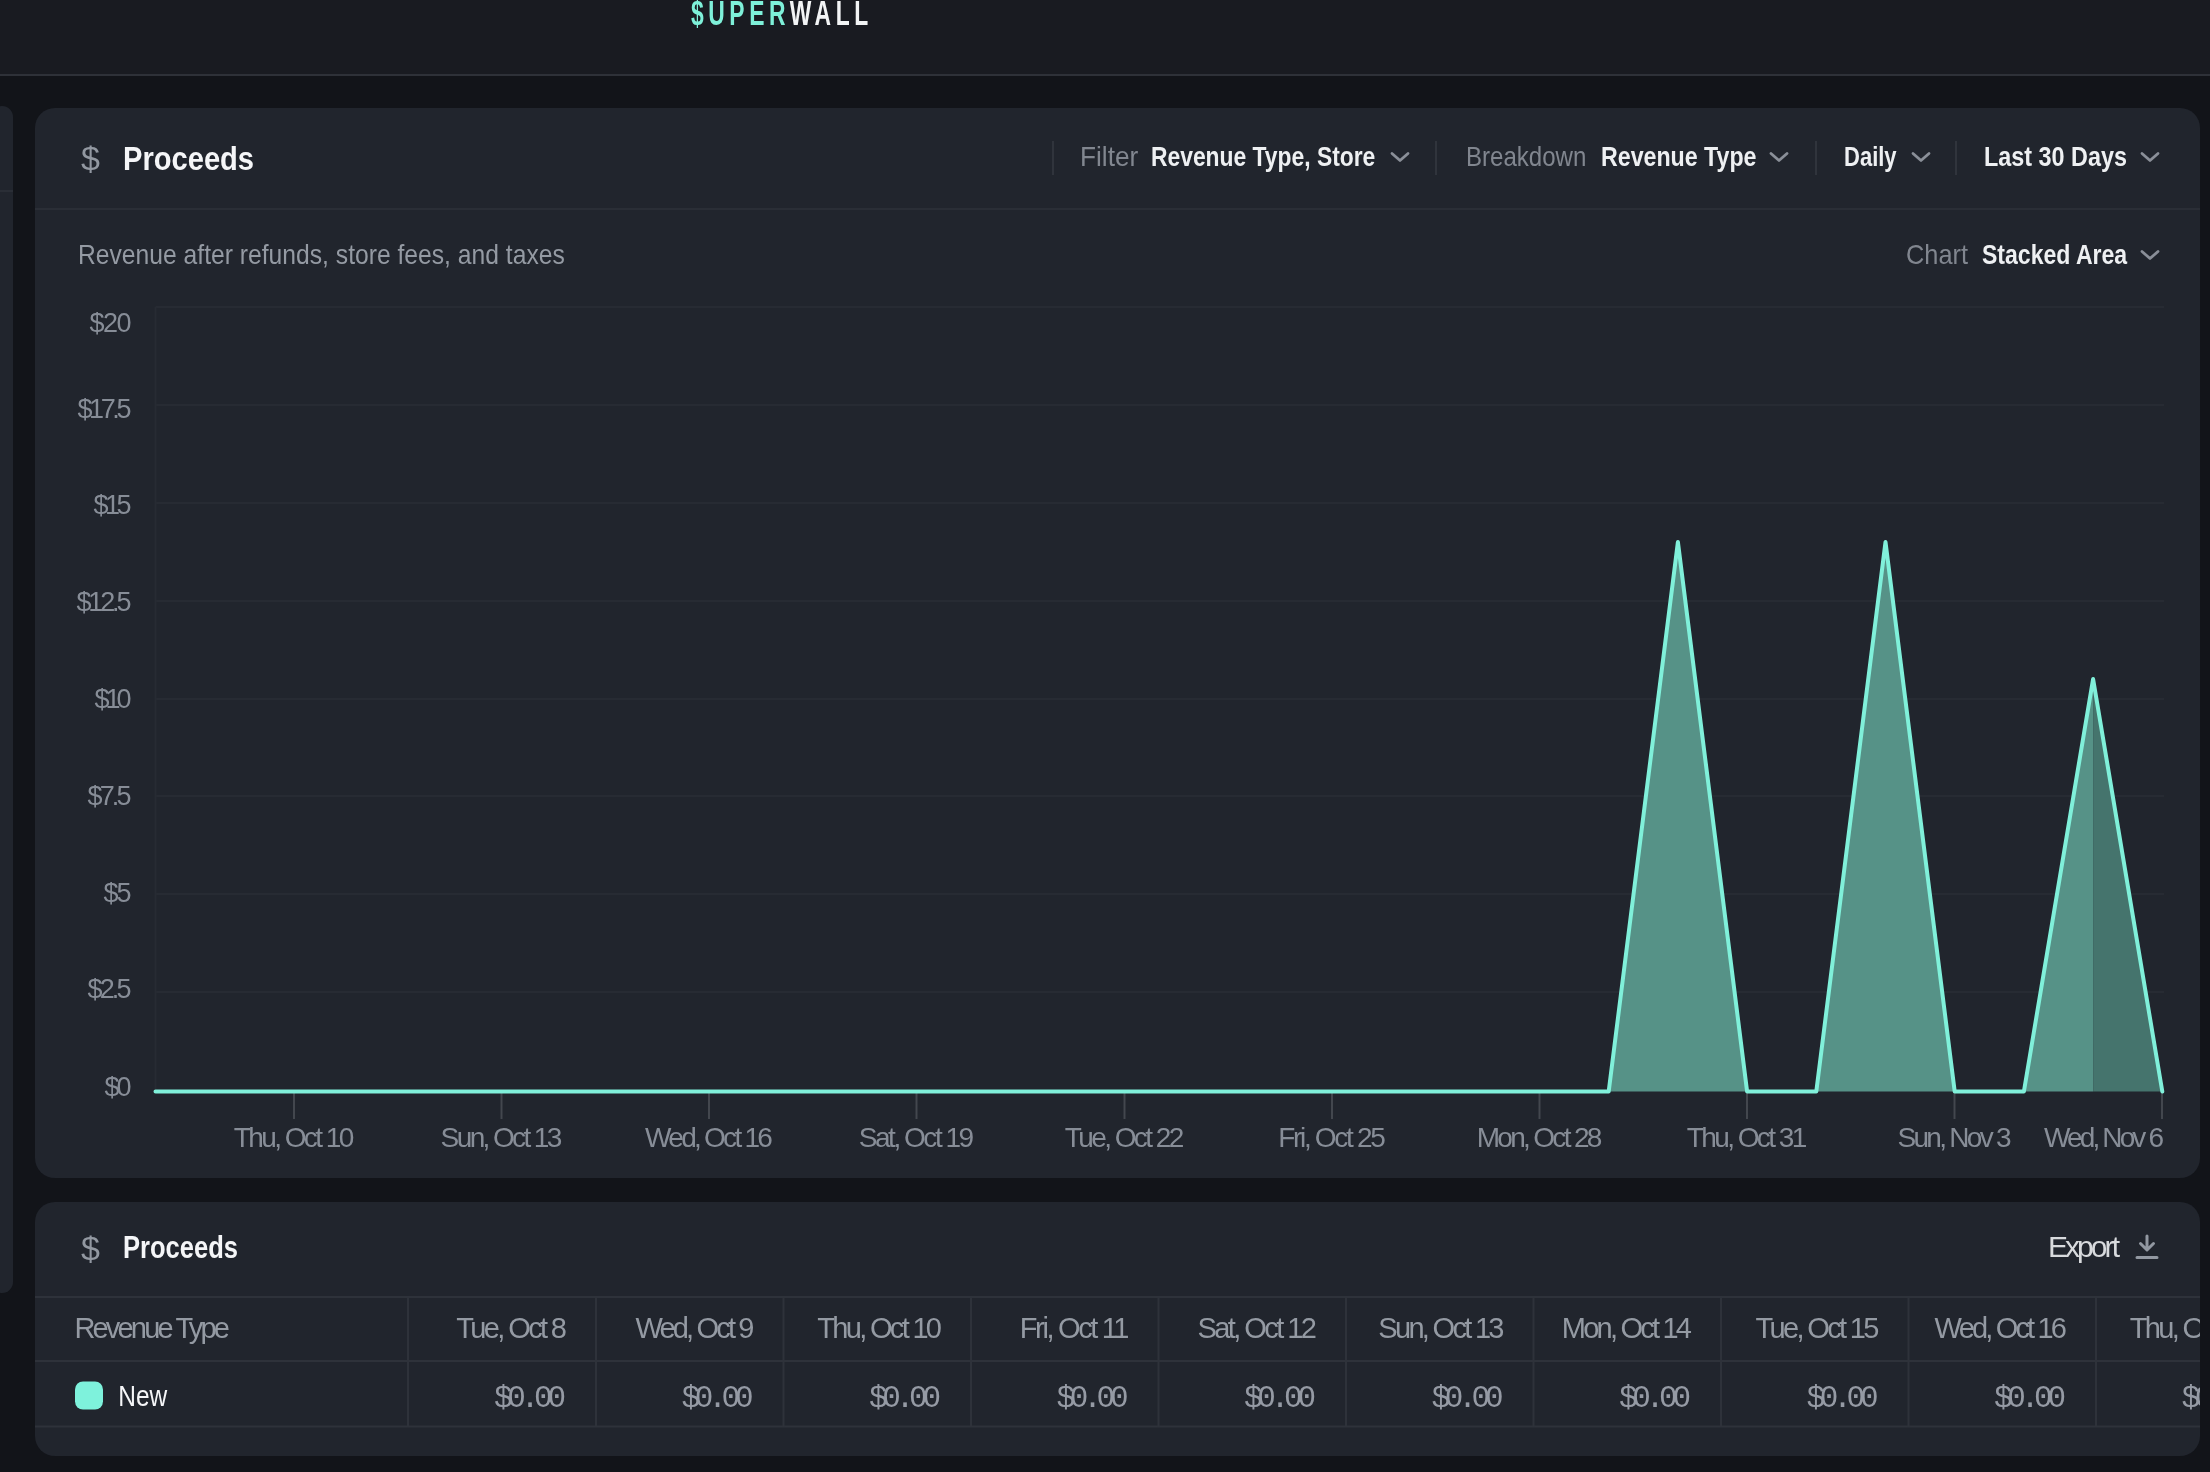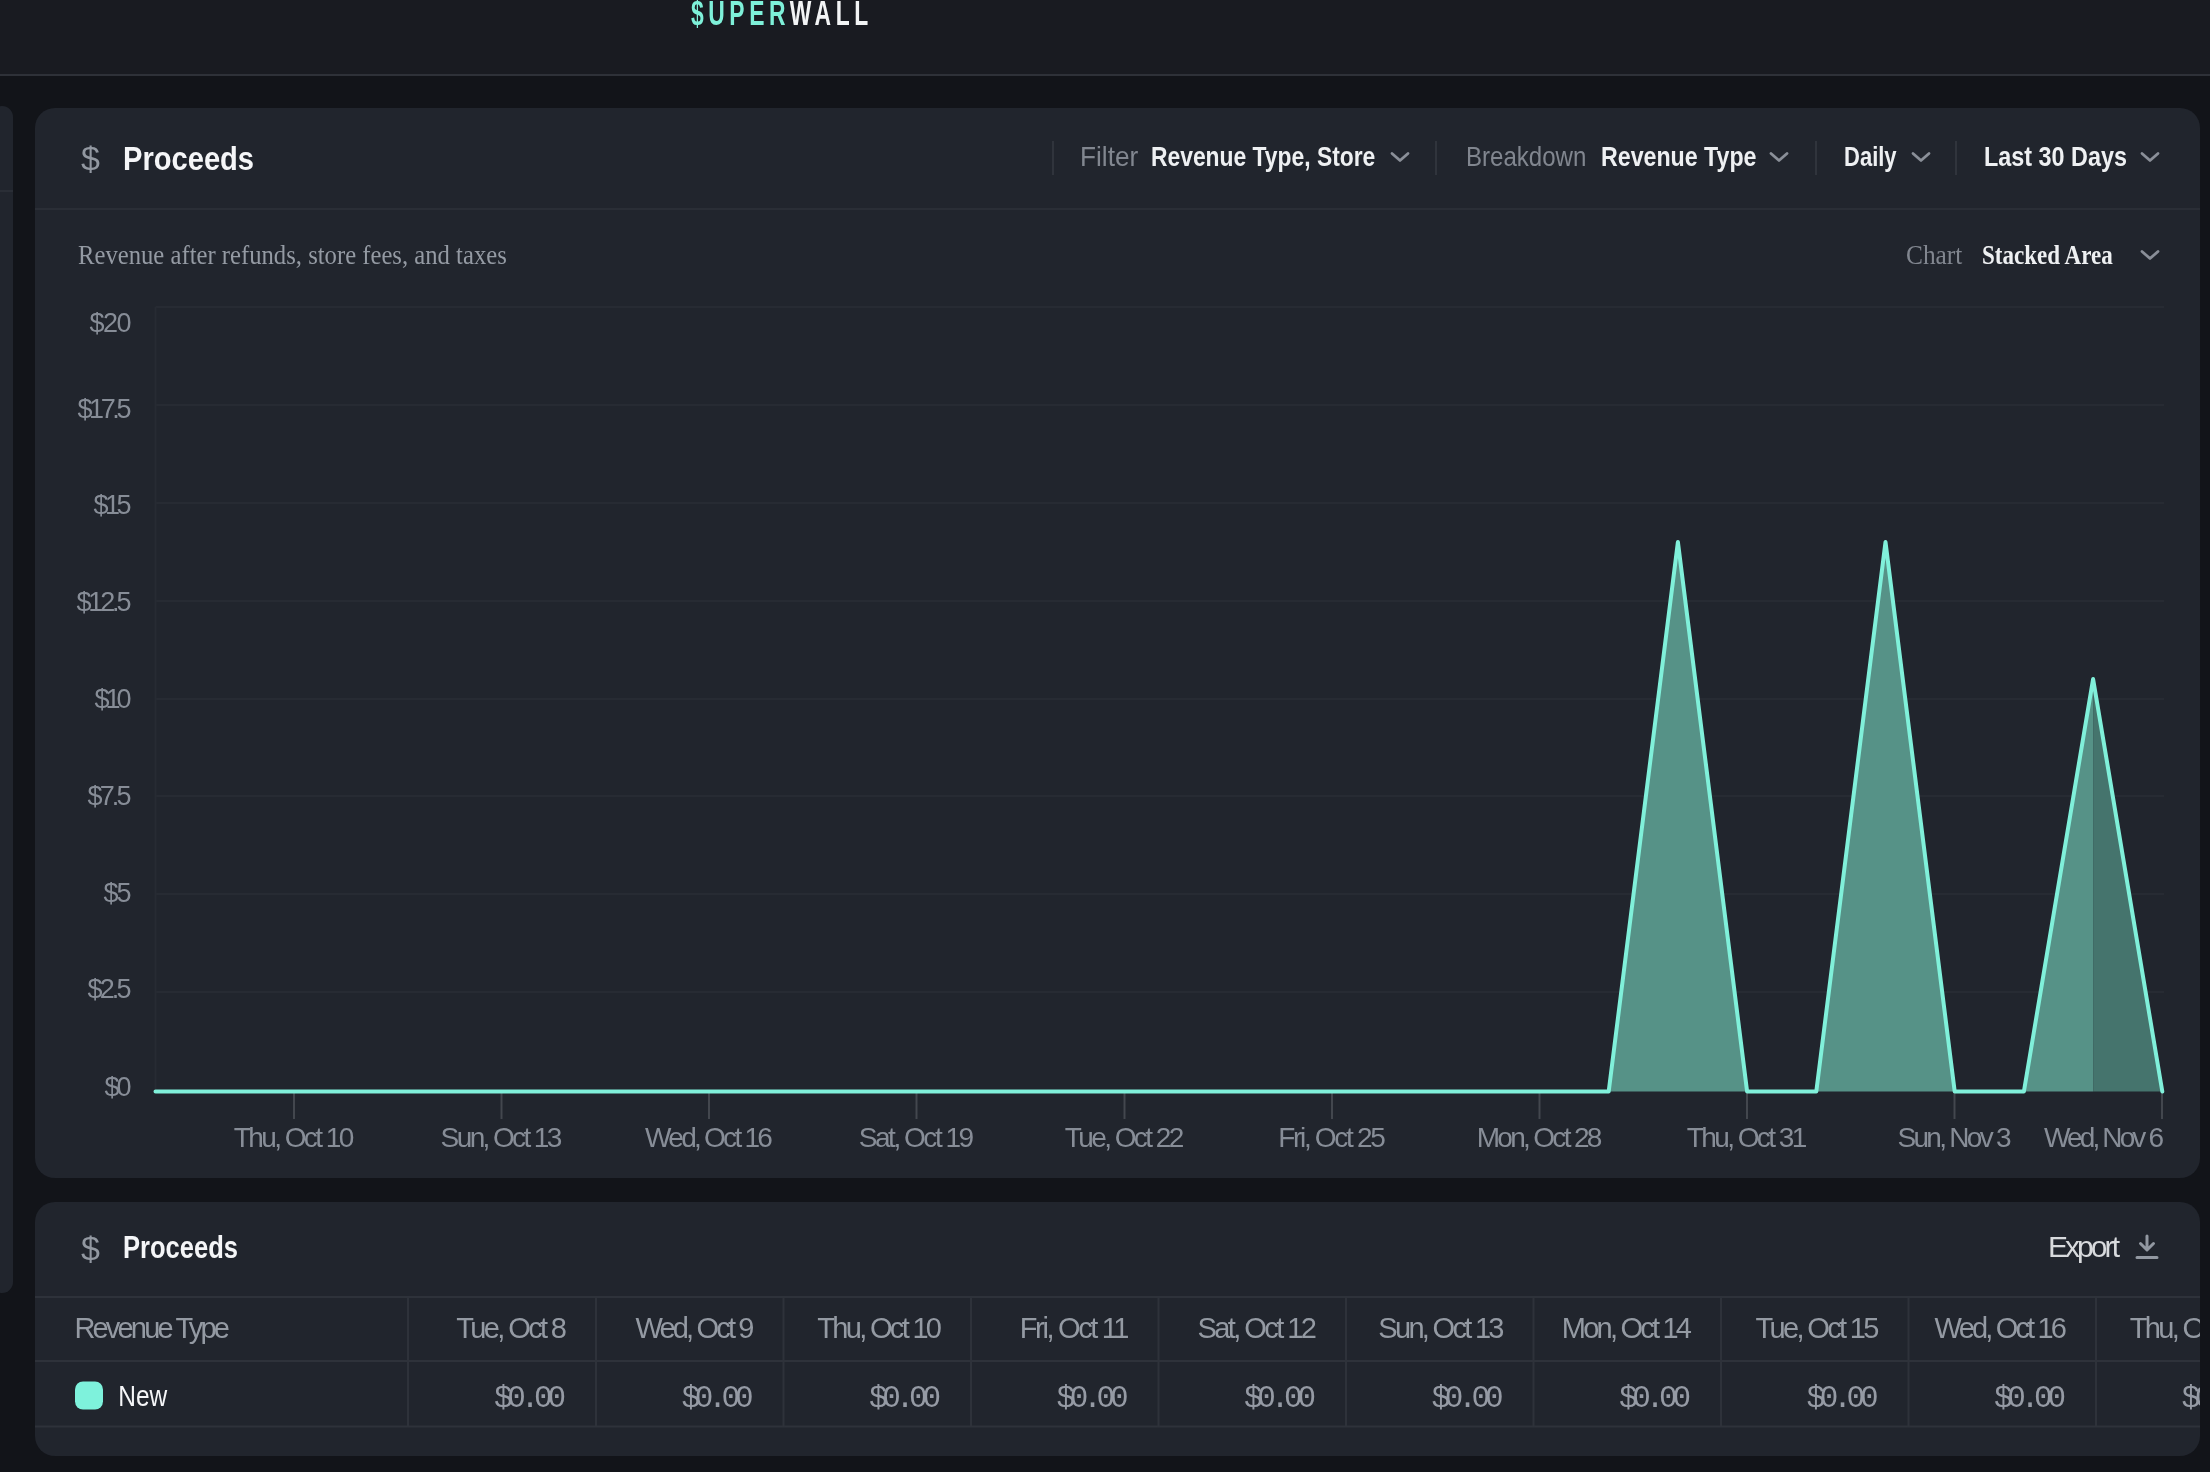--- a/index.html
+++ b/index.html
@@ -15,21 +15,21 @@
   #card2 { left:35px; top:1202px; width:2165px; height:254px; }
   .cardhead { position:absolute; left:0; top:0; right:0; height:100px; }
   .dollar { position:absolute; left:46px; top:50%; transform:translateY(-50%); font-size:34px; color:#9298a1; font-weight:400; }
   .ctitle { position:absolute; left:88px; top:50%; transform:translateY(-50%) scaleX(0.856); transform-origin:left center; font-size:34px; font-weight:700; color:#f5f6f8; }
   .hdiv { position:absolute; left:0; right:0; top:100px; height:2px; background:#2a2e36; }
   .vsep { position:absolute; top:33px; height:34px; width:2px; background:#30343c; }
   .tlabel, .tvalue { position:absolute; top:49px; transform:translateY(-50%); font-size:28px; white-space:nowrap; transform-origin:left center; }
   .tlabel { color:#81868f; }
   .tvalue { color:#eef0f2; font-weight:700; }
   .chev { position:absolute; top:49px; transform:translate(-50%,-50%); }
-  .subrow { position:absolute; left:0; right:0; top:100px; height:94px;font-family:Liberation Serif, serif; }
+  .subrow { position:absolute; left:0; right:0; top:100px; height:94px; }
   .subrow .tlabel, .subrow .tvalue, .subrow .chev { top:47px; }
 </style>
 </head>
 <body>
   <div class="topbar">
     <div class="logo"><span class="mint">$UPER</span>WALL</div>
   </div>
 
   <div class="card" id="sliver1">
     <div class="hdrline"></div>

